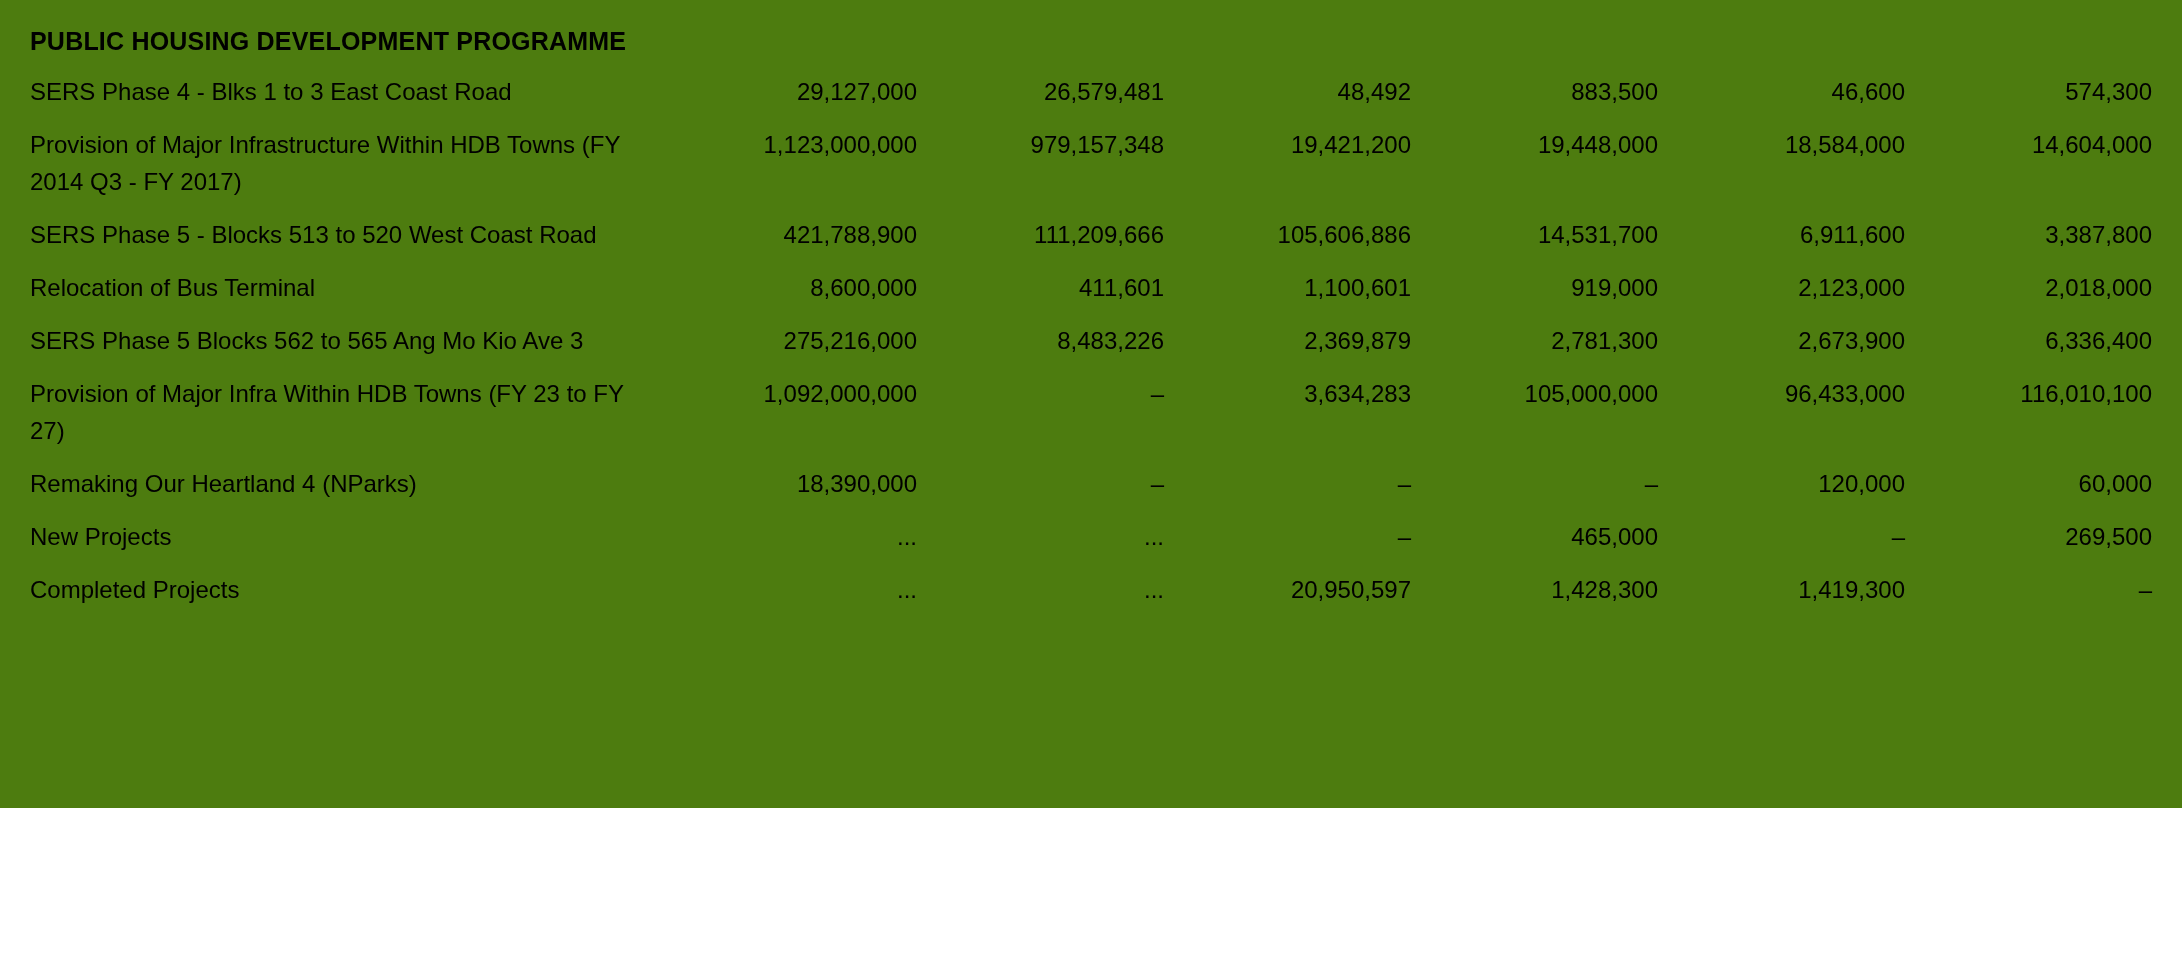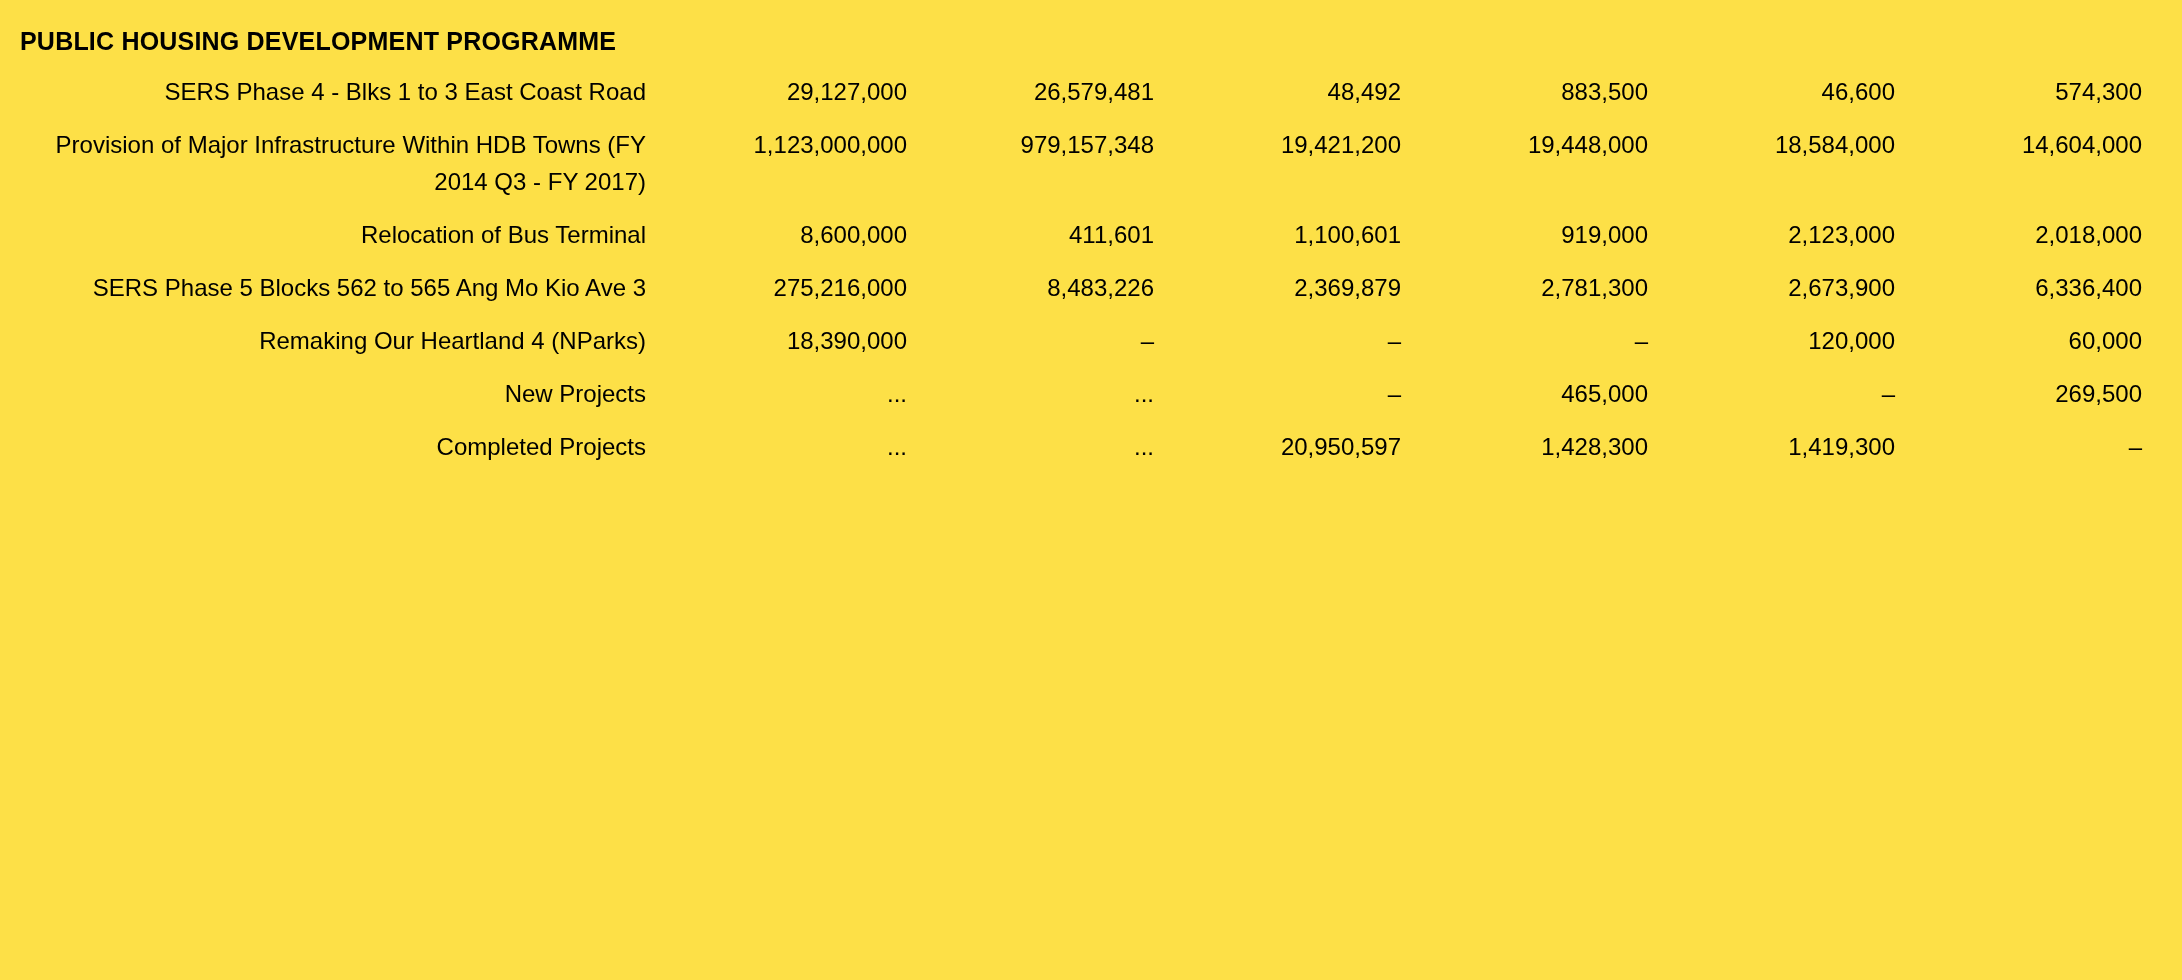--- a/index.html
+++ b/index.html
@@ -4,24 +4,24 @@
 <style>
   html, body {
     margin: 0;
     padding: 0;
     background: #ffffff;
     color: #000000;
     font-family: "Liberation Sans", sans-serif;
   }
   .page {
     width: 2182px;
-    height: 980px;
+    height: 808px;
     box-sizing: border-box;
-    padding: 22px 30px 0 20px;
-    background: #fde047;
+    padding: 22px 30px 0 30px;
+    background: #4d7c0f;
     overflow: hidden;
   }
   .doc-title {
     font-size: 25px;
     font-weight: bold;
     line-height: 38px;
     margin: 0 0 13px 0;
     letter-spacing: 0.2px;
   }
   table.data-table {
@@ -31,21 +31,21 @@
   }
   col.desc-col { width: 640px; }
   col.num-col  { width: 247px; }
   td {
     font-size: 24px;
     line-height: 37px;
     vertical-align: top;
     padding: 0 0 16px 0;
   }
   td.desc {
-    text-align: right;
+    text-align: left;
     padding-right: 14px;
   }
   td.num {
     text-align: right;
   }
 </style>
 </head>
 <body>
 
 <div class="page">
@@ -77,20 +77,29 @@
   <tr>
     <td class="desc">Provision of Major Infrastructure Within HDB Towns (FY 2014 Q3 - FY 2017)</td>
     <td class="num">1,123,000,000</td>
     <td class="num">979,157,348</td>
     <td class="num">19,421,200</td>
     <td class="num">19,448,000</td>
     <td class="num">18,584,000</td>
     <td class="num">14,604,000</td>
   </tr>
 
+  <tr>
+    <td class="desc">SERS Phase 5 - Blocks 513 to 520 West Coast Road</td>
+    <td class="num">421,788,900</td>
+    <td class="num">111,209,666</td>
+    <td class="num">105,606,886</td>
+    <td class="num">14,531,700</td>
+    <td class="num">6,911,600</td>
+    <td class="num">3,387,800</td>
+  </tr>
 
 
 
 
 
   <tr>
     <td class="desc">Relocation of Bus Terminal</td>
     <td class="num">8,600,000</td>
     <td class="num">411,601</td>
     <td class="num">1,100,601</td>
@@ -102,20 +111,29 @@
   <tr>
     <td class="desc">SERS Phase 5 Blocks 562 to 565 Ang Mo Kio Ave 3</td>
     <td class="num">275,216,000</td>
     <td class="num">8,483,226</td>
     <td class="num">2,369,879</td>
     <td class="num">2,781,300</td>
     <td class="num">2,673,900</td>
     <td class="num">6,336,400</td>
   </tr>
 
+  <tr>
+    <td class="desc">Provision of Major Infra Within HDB Towns (FY 23 to FY 27)</td>
+    <td class="num">1,092,000,000</td>
+    <td class="num">–</td>
+    <td class="num">3,634,283</td>
+    <td class="num">105,000,000</td>
+    <td class="num">96,433,000</td>
+    <td class="num">116,010,100</td>
+  </tr>
 
   <tr>
     <td class="desc">Remaking Our Heartland 4 (NParks)</td>
     <td class="num">18,390,000</td>
     <td class="num">–</td>
     <td class="num">–</td>
     <td class="num">–</td>
     <td class="num">120,000</td>
     <td class="num">60,000</td>
   </tr>

